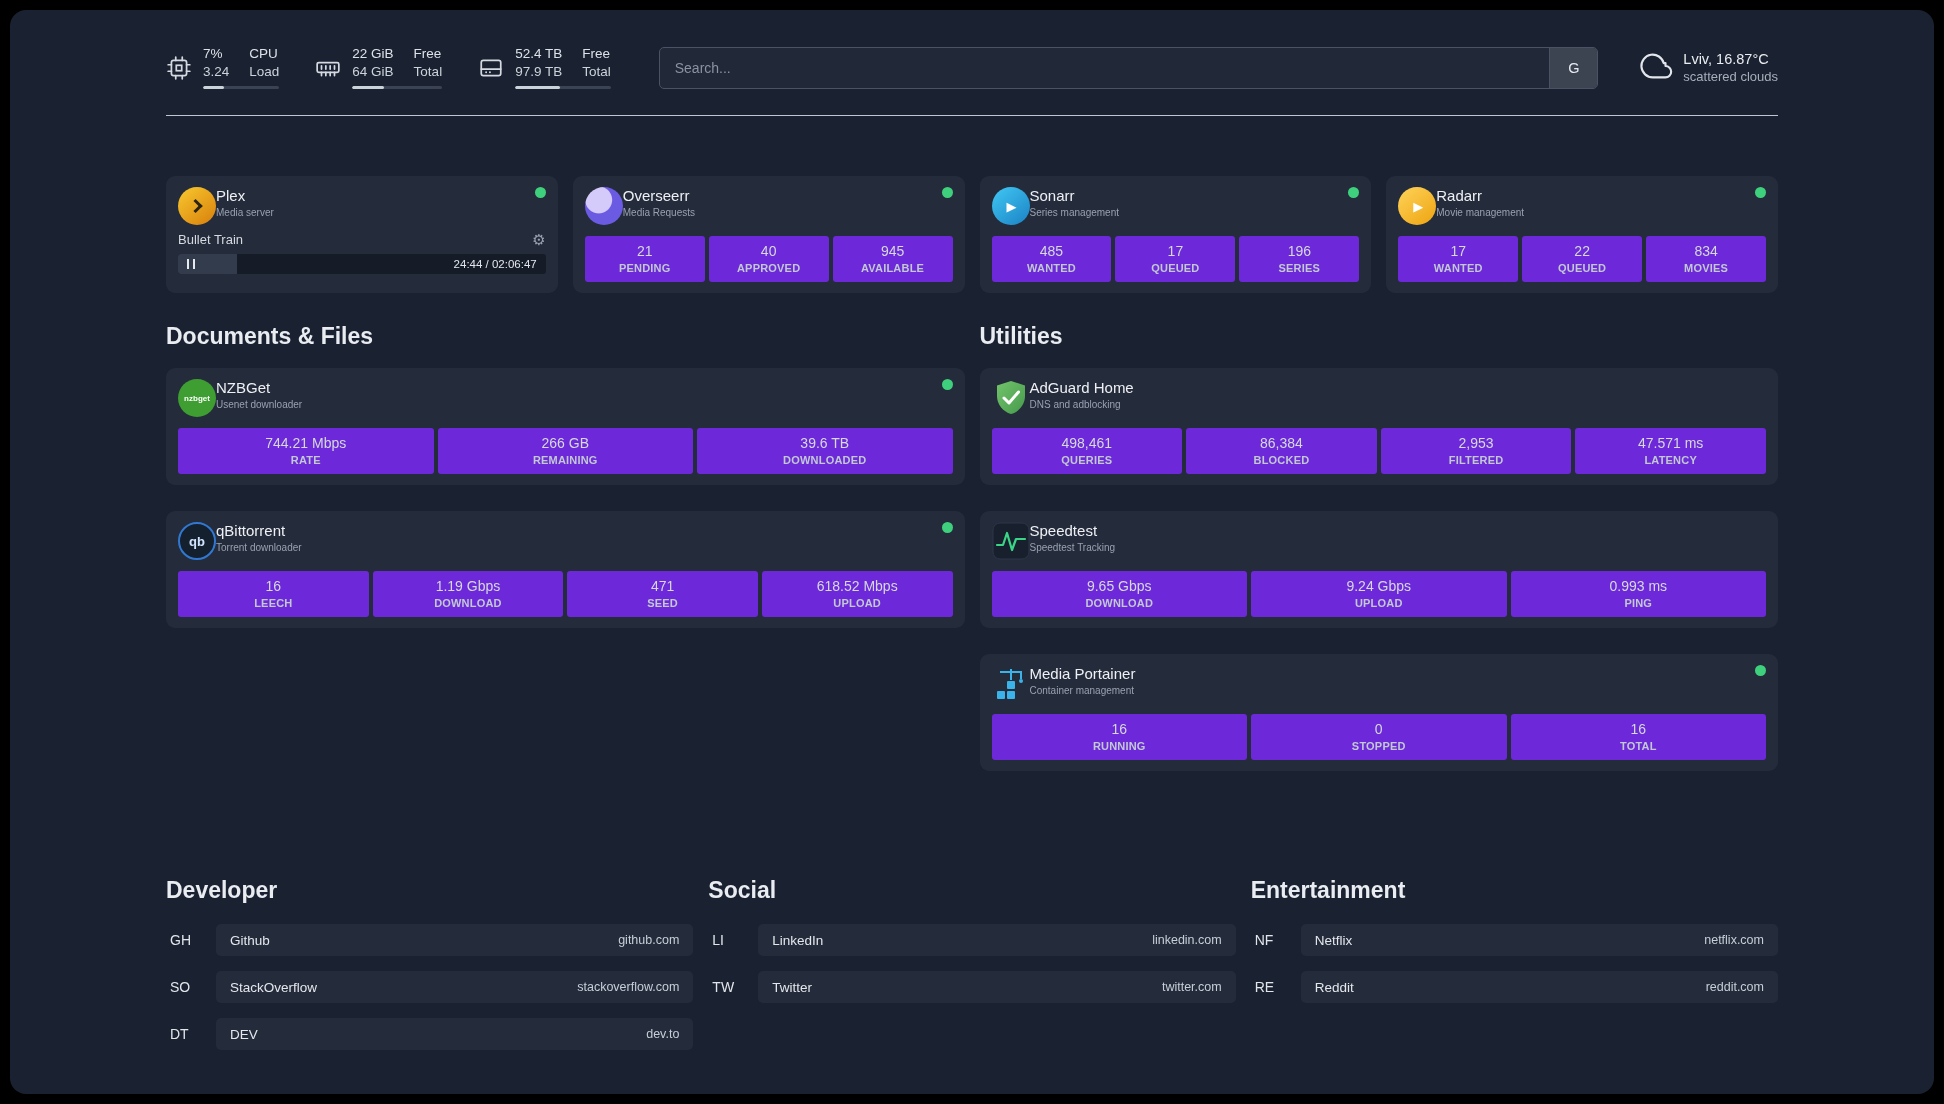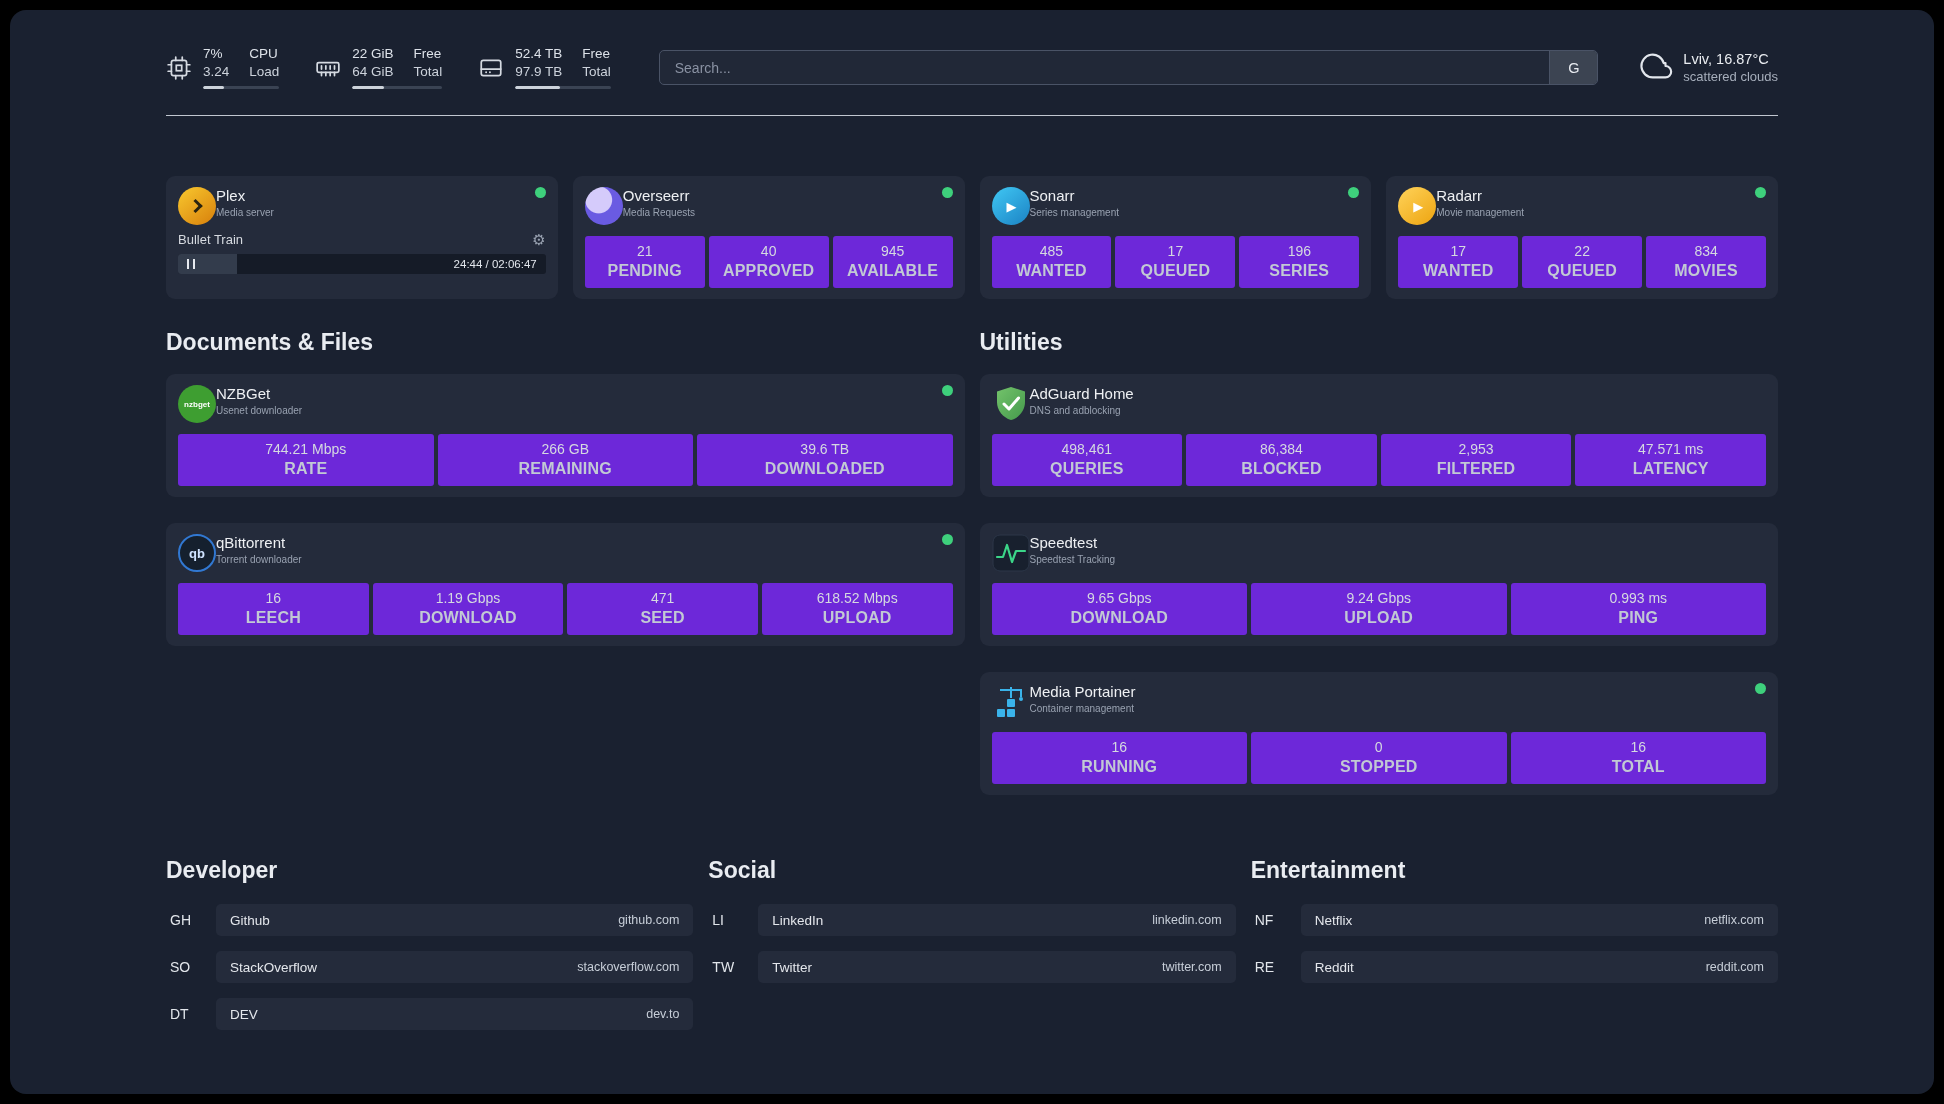--- a/index.html
+++ b/index.html
@@ -21,21 +21,21 @@
   .resource { display:flex; align-items:center; gap:11px; }
   .res-icon { width:26px; height:26px; color:#d5dae1; display:flex; align-items:center; }
   .res-icon svg { width:26px; height:26px; }
   .res-body { display:flex; flex-direction:column; }
   .res-cols { display:flex; gap:20px; }
   .res-col { display:flex; flex-direction:column; gap:2px; font-size:13.5px; line-height:1.2; color:#dde2e9; }
   .res-col span:last-child { color:#ccd2db; }
   .res-bar { height:3px; background:#3a4353; border-radius:2px; margin-top:6px; overflow:hidden; }
   .res-fill { height:100%; background:#ccd2da; border-radius:2px; width:0; }
 
-  .search { flex:1; display:flex; margin:0 38px 0 48px; height:35px;
+  .search { flex:1; display:flex; margin:0 38px 0 48px; height:42px;
     border:1px solid #4a5366; border-radius:5px; background:#212837; overflow:hidden; }
   .search-input { flex:1; background:transparent; border:0; outline:none;
     color:#dfe3ea; padding:0 15px; font-size:14px; font-family:inherit; }
   .search-input::placeholder { color:#8a92a3; }
   .search-btn { width:48px; background:#3c4452; border:0; border-left:1px solid #4a5366;
     color:#e9ecf1; font-size:14.5px; cursor:pointer; font-family:inherit; }
 
   .weather { display:flex; align-items:center; gap:5px; }
   .weather-icon svg { width:42px; height:34px; }
   .weather-loc { font-size:14.5px; color:#e9ecf0; }
@@ -53,21 +53,21 @@
   .app-icon { width:38px; height:38px; flex:0 0 38px; border-radius:50%;
     display:flex; align-items:center; justify-content:center; overflow:hidden; }
   .app-icon svg { width:38px; height:38px; }
   .app-name { font-size:15px; font-weight:500; color:#eef0f3; }
   .app-sub { font-size:10px; color:#99a2b1; margin-top:3px; }
   .dot { width:11px; height:11px; border-radius:50%; background:#3ed07c; margin-left:auto; }
 
   .stats { display:flex; gap:4px; margin-top:11px; }
   .stat { flex:1; background:#6d28d9; border-radius:3px; text-align:center; padding:7px 2px 8px; }
   .stat-value { font-size:14px; color:#d5d9e0; }
-  .stat-label { font-size:16px; font-weight:700; letter-spacing:.2px; color:#c2c9d4; margin-top:3px; }
+  .stat-label { font-size:11px; font-weight:700; letter-spacing:.2px; color:#c2c9d4; margin-top:3px; }
 
   
   .player { margin-top:7px; }
   .player-top { display:flex; align-items:center; justify-content:space-between;
     font-size:13px; color:#d6dae0; }
   .gear { color:#98a1b0; font-size:15px; cursor:pointer; line-height:1; }
   .player-bar { position:relative; margin-top:7px; height:20px; background:#151b27;
     border-radius:3px; overflow:hidden; display:flex; align-items:center; }
   .player-fill { position:absolute; left:0; top:0; bottom:0; background:#333c4c; width:0; }
   .pause { position:relative; z-index:1; width:8px; height:10px; margin-left:9px;
@@ -88,21 +88,21 @@
   .icon-radarr { background:linear-gradient(140deg,#ffd35a,#eda410); }
   .play-glyph { color:#fff; font-size:13px; line-height:1; transform:translateX(1px); }
   .icon-nzbget { background:#3e9e31; }
   .nzbget-text { color:#fff; font-size:8px; font-weight:700; }
   .icon-qb { background:#15202e; border:2.5px solid #3178d2; }
   .qb-text { color:#cfe3ff; font-size:13px; font-weight:700; }
   .icon-speedtest, .icon-portainer, .icon-filebrowser, .icon-adguard { background:transparent; border-radius:8px; }
 
   
   .bookmarks { display:grid; grid-template-columns:1fr 1fr 1fr; gap:15px; margin-top:62px; }
-  .bm-col .section-title { margin-bottom:20px; }
+  .bm-col .section-title { margin-bottom:20px;margin-top:44px; }
   .bm-row { display:flex; align-items:center; margin-bottom:15px; }
   .bm-abbr { width:50px; font-size:14px; color:#e2e6eb; padding-left:4px; }
   .bm-pill { flex:1; height:32px; background:#242b3b; border-radius:5px; cursor:pointer;
     display:flex; align-items:center; justify-content:space-between; padding:0 14px; }
   .bm-name { font-size:13.5px; color:#e4e7ec; }
   .bm-url { font-size:12.5px; color:#c7ced8; }
 </style>
 </head>
 <body>
 

